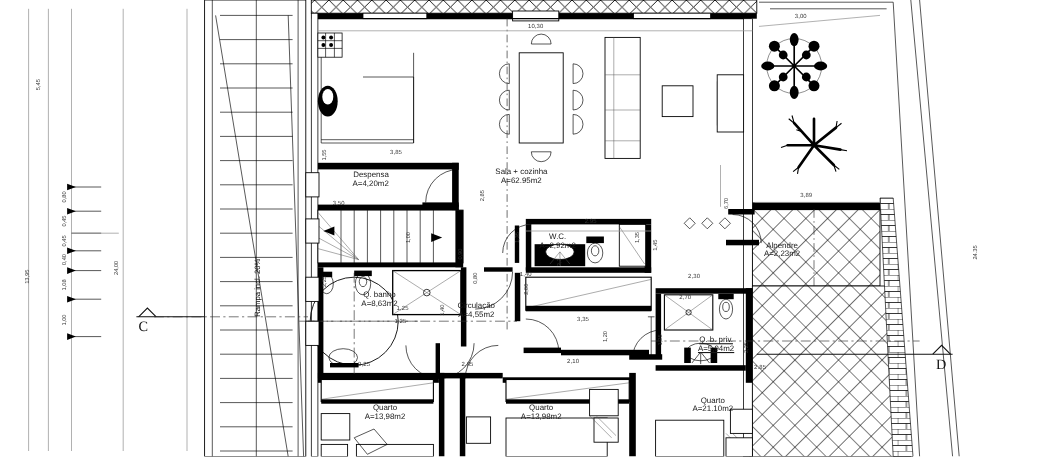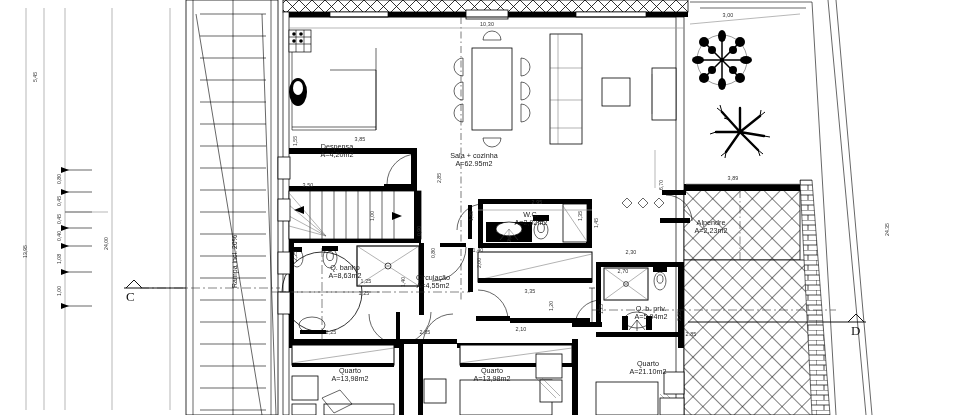--- a/index.html
+++ b/index.html
@@ -452,46 +452,46 @@
         <line x1="140" y1="288" x2="280" y2="288"></line>
       </g>
     </g>
   </svg>
 
   <div class="lbl c" style="left:474px;top:152px;">
     <span>Sala + cozinha</span><br>
     <span>A=62.95m2</span>
   </div>
 
-  <div class="lbl c" style="left:337px;top:143px;">
+  <div class="lbl c" style="left:337px;top:155px;text-align:right;">
     <span>Despensa</span><br>
     <span>A=4,20m2</span>
   </div>
 
-  <div class="lbl c" style="left:531px;top:211px;">
+  <div class="lbl c" style="left:507px;top:211px;">
     <span>W.C.</span><br>
     <span>A=2,92m2</span>
   </div>
 
   <div class="lbl c" style="left:711px;top:219px;">
     <span>Alpendre</span><br>
     <span>A=2,23m2</span>
   </div>
 
   <div class="lbl c" style="left:345px;top:264px;">
     <span>Q. banho</span><br>
     <span>A=8,63m2</span>
   </div>
 
   <div class="lbl c" style="left:433px;top:274px;">
     <span>Circulação</span><br>
     <span>A=4,55m2</span>
   </div>
 
-  <div class="lbl c" style="left:651px;top:305px;">
+  <div class="lbl c" style="left:651px;top:305px;text-decoration:underline;">
     <span>Q. b. priv.</span><br>
     <span>A=5,94m2</span>
   </div>
 
   <div class="lbl c" style="left:350px;top:367px;">
     <span>Quarto</span><br>
     <span>A=13,98m2</span>
   </div>
 
   <div class="lbl c" style="left:492px;top:367px;">

